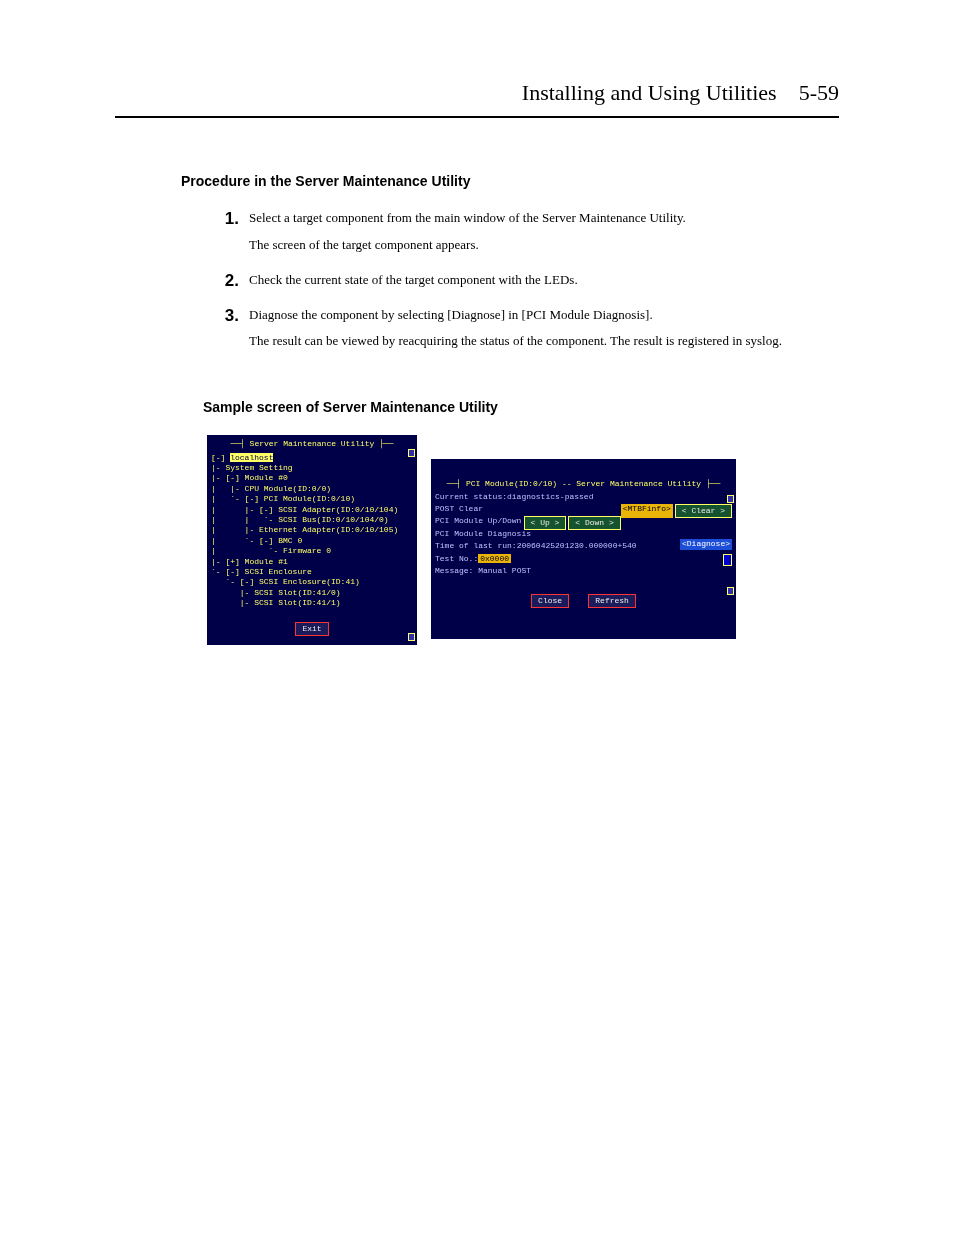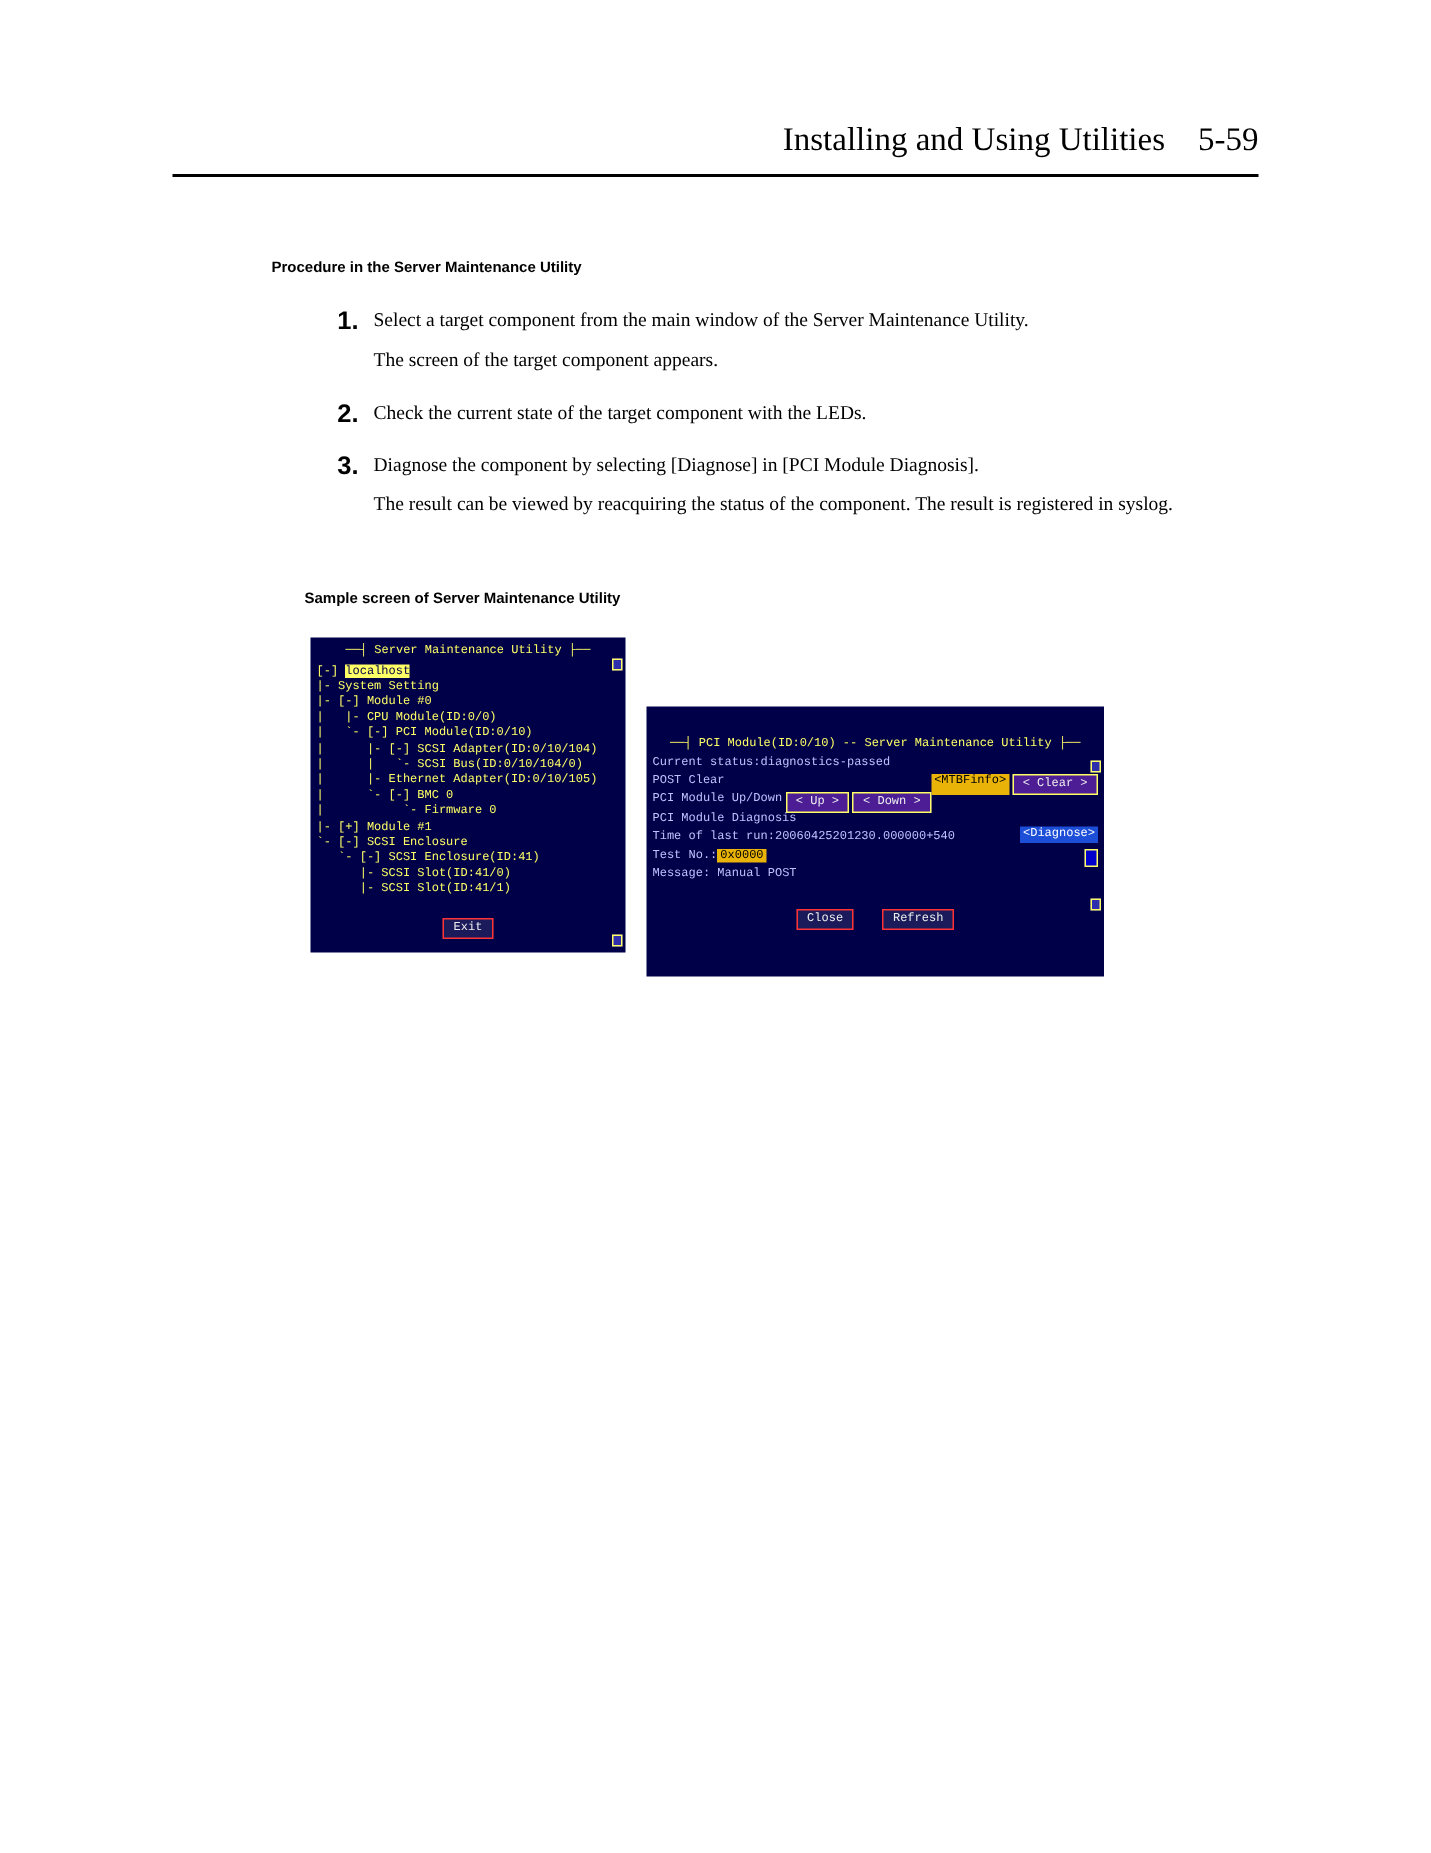--- a/index.html
+++ b/index.html
@@ -18,21 +18,21 @@
   .header-row {
     text-align: right;
     font-size: 22px;
     padding-bottom: 10px;
     border-bottom: 2px solid #000;
     margin-bottom: 55px;
   }
   .section-heading {
     font-family: Arial, Helvetica, sans-serif;
     font-weight: bold;
-    font-size: 10px;
+    font-size: 14px;
     margin-bottom: 20px;
     margin-left: 66px;
   }
   ol.steps {
     list-style: none;
     padding: 0;
     margin: 0 0 40px 0;
   }
   ol.steps li {
     display: flex;
@@ -64,41 +64,41 @@
   .term {
     background: #000048;
     font-family: "Courier New", monospace;
     font-size: 8px;
     line-height: 1.3;
     color: #d0d0d0;
     position: relative;
     box-sizing: border-box;
   }
   .term-left  { width: 210px; height: 210px; padding: 4px 4px 4px 4px; }
-  .term-right { width: 305px; height: 180px; padding: 20px 4px 4px 4px; margin-top: 46px; }
+  .term-right { width: 305px; height: 180px; padding: 20px 4px 4px 4px; margin-top: 24px; }
 
   .term .title-bar {
     color: #ffff66;
     text-align: center;
     white-space: nowrap;
   }
   .yellow { color: #ffff66; }
 
   .tree {
     margin-top: 3px;
     white-space: pre;
     color: #c0c0ff;
   }
   .tree .sel { background: #ffff66; color: #000048; }
 
   .line { white-space: nowrap; margin: 2px 0; color: #c0c0ff; }
 
   .kbtn {
     display: inline-block;
-    background: #4c1d95;
+    background: #14532d;
     border: 1px solid #ffff66;
     color: #eeeeee;
     padding: 1px 6px;
     font-family: "Courier New", monospace;
     font-size: 8px;
     line-height: 1.2;
   }
   .kbtn.red { border-color: #ff3333; background:#1b1b5b; }
   .kbtn.y   { border-color: #ffff66; }
 

